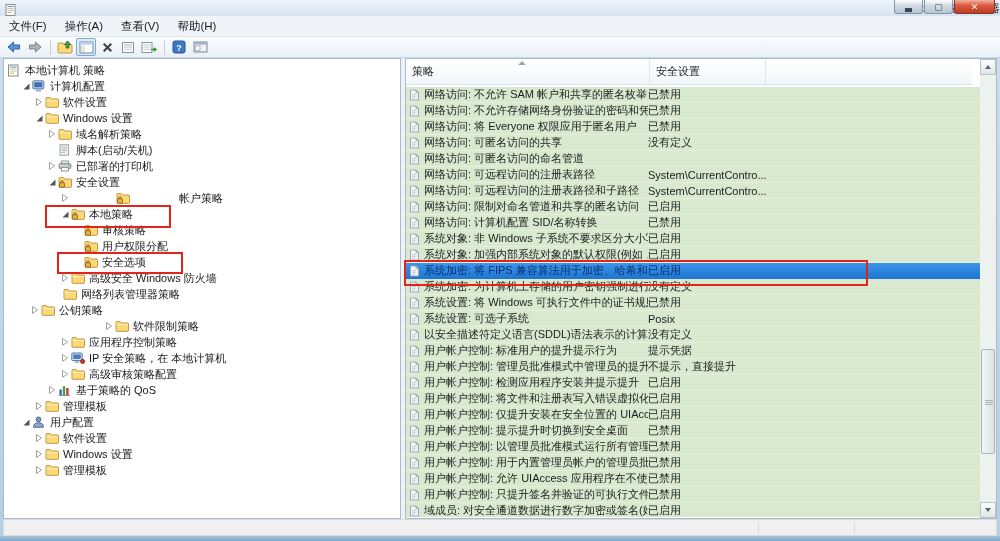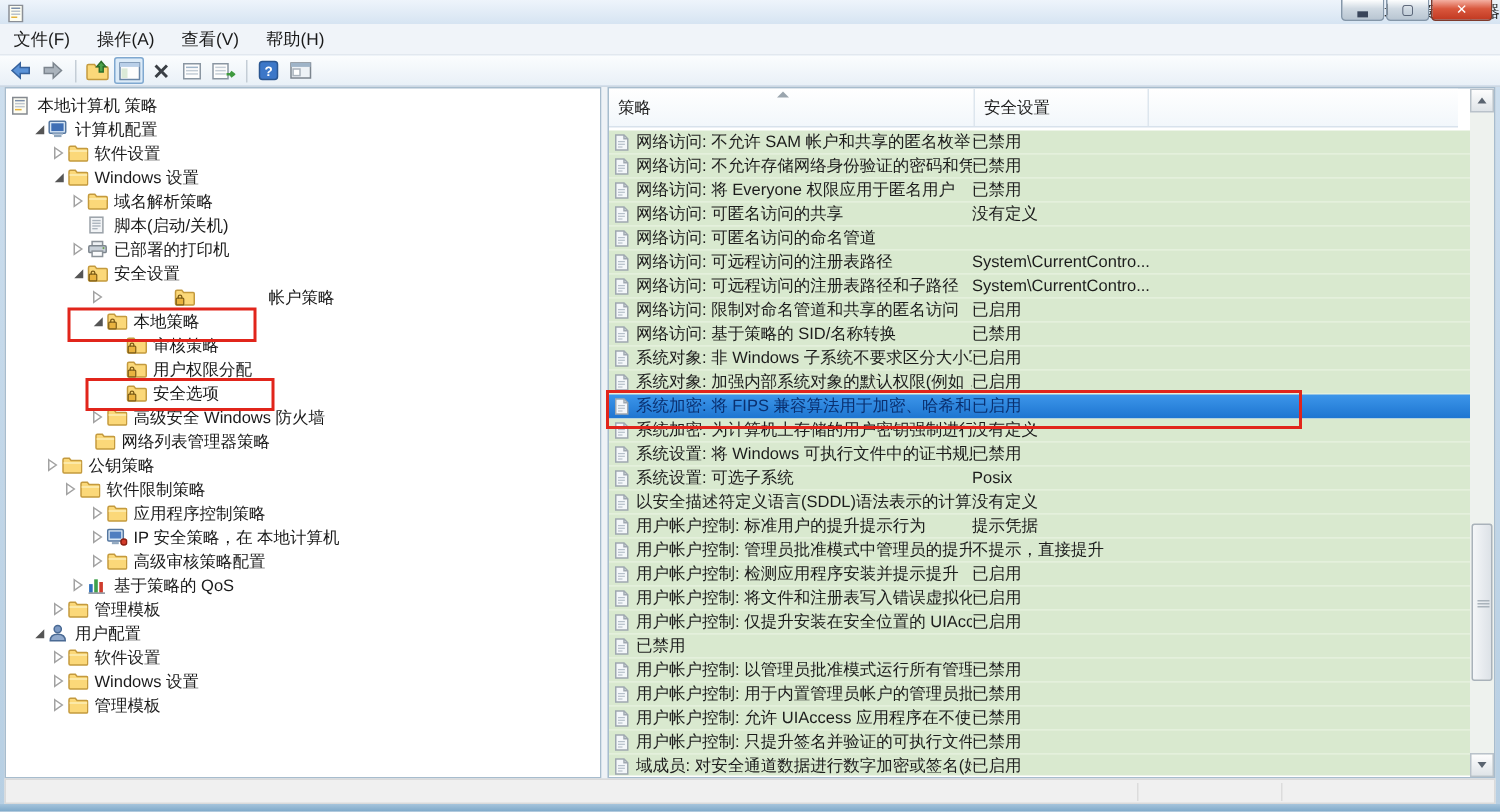--- a/index.html
+++ b/index.html
@@ -381,21 +381,21 @@
             </svg>
           </span>
           <span class="ticon">
             <svg width="14" height="12" viewBox="0 0 14 12">
               <path d="M1 2.5 Q1 1.5 2 1.5 H5.2 L6.4 3 H12.8 Q13.5 3 13.5 3.8 V10.5 Q13.5 11.3 12.8 11.3 H1.8 Q1 11.3 1 10.5 Z" fill="#fbd879" stroke="#c49a3e"></path>
               <path d="M1.4 4.6 H13.1" stroke="#fdefb8" stroke-width="1"></path>
             </svg>
           </span>
           <span class="tlabel">公钥策略</span>
         </div>
-        <div class="trow" style="padding-left: 37px;">
+        <div class="trow" style="padding-left: 55px; margin-left: 44px;">
           <span class="arrow">
             <svg width="8" height="10" viewBox="0 0 8 10">
               <path d="M1.5 1.5 L6.5 5 L1.5 8.5 Z" fill="#ffffff" stroke="#a2a2a2"></path>
             </svg>
           </span>
           <span class="ticon">
             <svg width="14" height="12" viewBox="0 0 14 12">
               <path d="M1 2.5 Q1 1.5 2 1.5 H5.2 L6.4 3 H12.8 Q13.5 3 13.5 3.8 V10.5 Q13.5 11.3 12.8 11.3 H1.8 Q1 11.3 1 10.5 Z" fill="#fbd879" stroke="#c49a3e"></path>
               <path d="M1.4 4.6 H13.1" stroke="#fdefb8" stroke-width="1"></path>
             </svg>
@@ -654,21 +654,21 @@
           <div class="lrow">
             <span class="licon">
               <svg width="11" height="12" viewBox="0 0 11 12">
                 <path d="M1.5 1 H7 L9.5 3.5 V11 H1.5 Z" fill="#f4f7fa" stroke="#9fa8b0"></path>
                 <path d="M7 1 V3.5 H9.5" fill="none" stroke="#9fa8b0"></path>
                 <rect x="3" y="5" width="4.6" height="0.8" fill="#b6c0ca"></rect>
                 <rect x="3" y="6.8" width="4.6" height="0.8" fill="#b6c0ca"></rect>
                 <rect x="3" y="8.6" width="3" height="0.8" fill="#b6c0ca"></rect>
               </svg>
             </span>
-            <span class="lname">网络访问: 基于策略的 SID/名称转换</span>
+            <span class="lname">网络访问: 计算机配置 SID/名称转换</span>
             <span class="lsetting">已禁用</span>
           </div>
           <div class="lrow">
             <span class="licon">
               <svg width="11" height="12" viewBox="0 0 11 12">
                 <path d="M1.5 1 H7 L9.5 3.5 V11 H1.5 Z" fill="#f4f7fa" stroke="#9fa8b0"></path>
                 <path d="M7 1 V3.5 H9.5" fill="none" stroke="#9fa8b0"></path>
                 <rect x="3" y="5" width="4.6" height="0.8" fill="#b6c0ca"></rect>
                 <rect x="3" y="6.8" width="4.6" height="0.8" fill="#b6c0ca"></rect>
                 <rect x="3" y="8.6" width="3" height="0.8" fill="#b6c0ca"></rect>
@@ -823,20 +823,21 @@
           <div class="lrow">
             <span class="licon">
               <svg width="11" height="12" viewBox="0 0 11 12">
                 <path d="M1.5 1 H7 L9.5 3.5 V11 H1.5 Z" fill="#f4f7fa" stroke="#9fa8b0"></path>
                 <path d="M7 1 V3.5 H9.5" fill="none" stroke="#9fa8b0"></path>
                 <rect x="3" y="5" width="4.6" height="0.8" fill="#b6c0ca"></rect>
                 <rect x="3" y="6.8" width="4.6" height="0.8" fill="#b6c0ca"></rect>
                 <rect x="3" y="8.6" width="3" height="0.8" fill="#b6c0ca"></rect>
               </svg>
             </span>
+            <span class="lname">用户帐户控制: 提示提升时切换到安全桌面</span>
             <span class="lsetting">已禁用</span>
           </div>
           <div class="lrow">
             <span class="licon">
               <svg width="11" height="12" viewBox="0 0 11 12">
                 <path d="M1.5 1 H7 L9.5 3.5 V11 H1.5 Z" fill="#f4f7fa" stroke="#9fa8b0"></path>
                 <path d="M7 1 V3.5 H9.5" fill="none" stroke="#9fa8b0"></path>
                 <rect x="3" y="5" width="4.6" height="0.8" fill="#b6c0ca"></rect>
                 <rect x="3" y="6.8" width="4.6" height="0.8" fill="#b6c0ca"></rect>
                 <rect x="3" y="8.6" width="3" height="0.8" fill="#b6c0ca"></rect>

